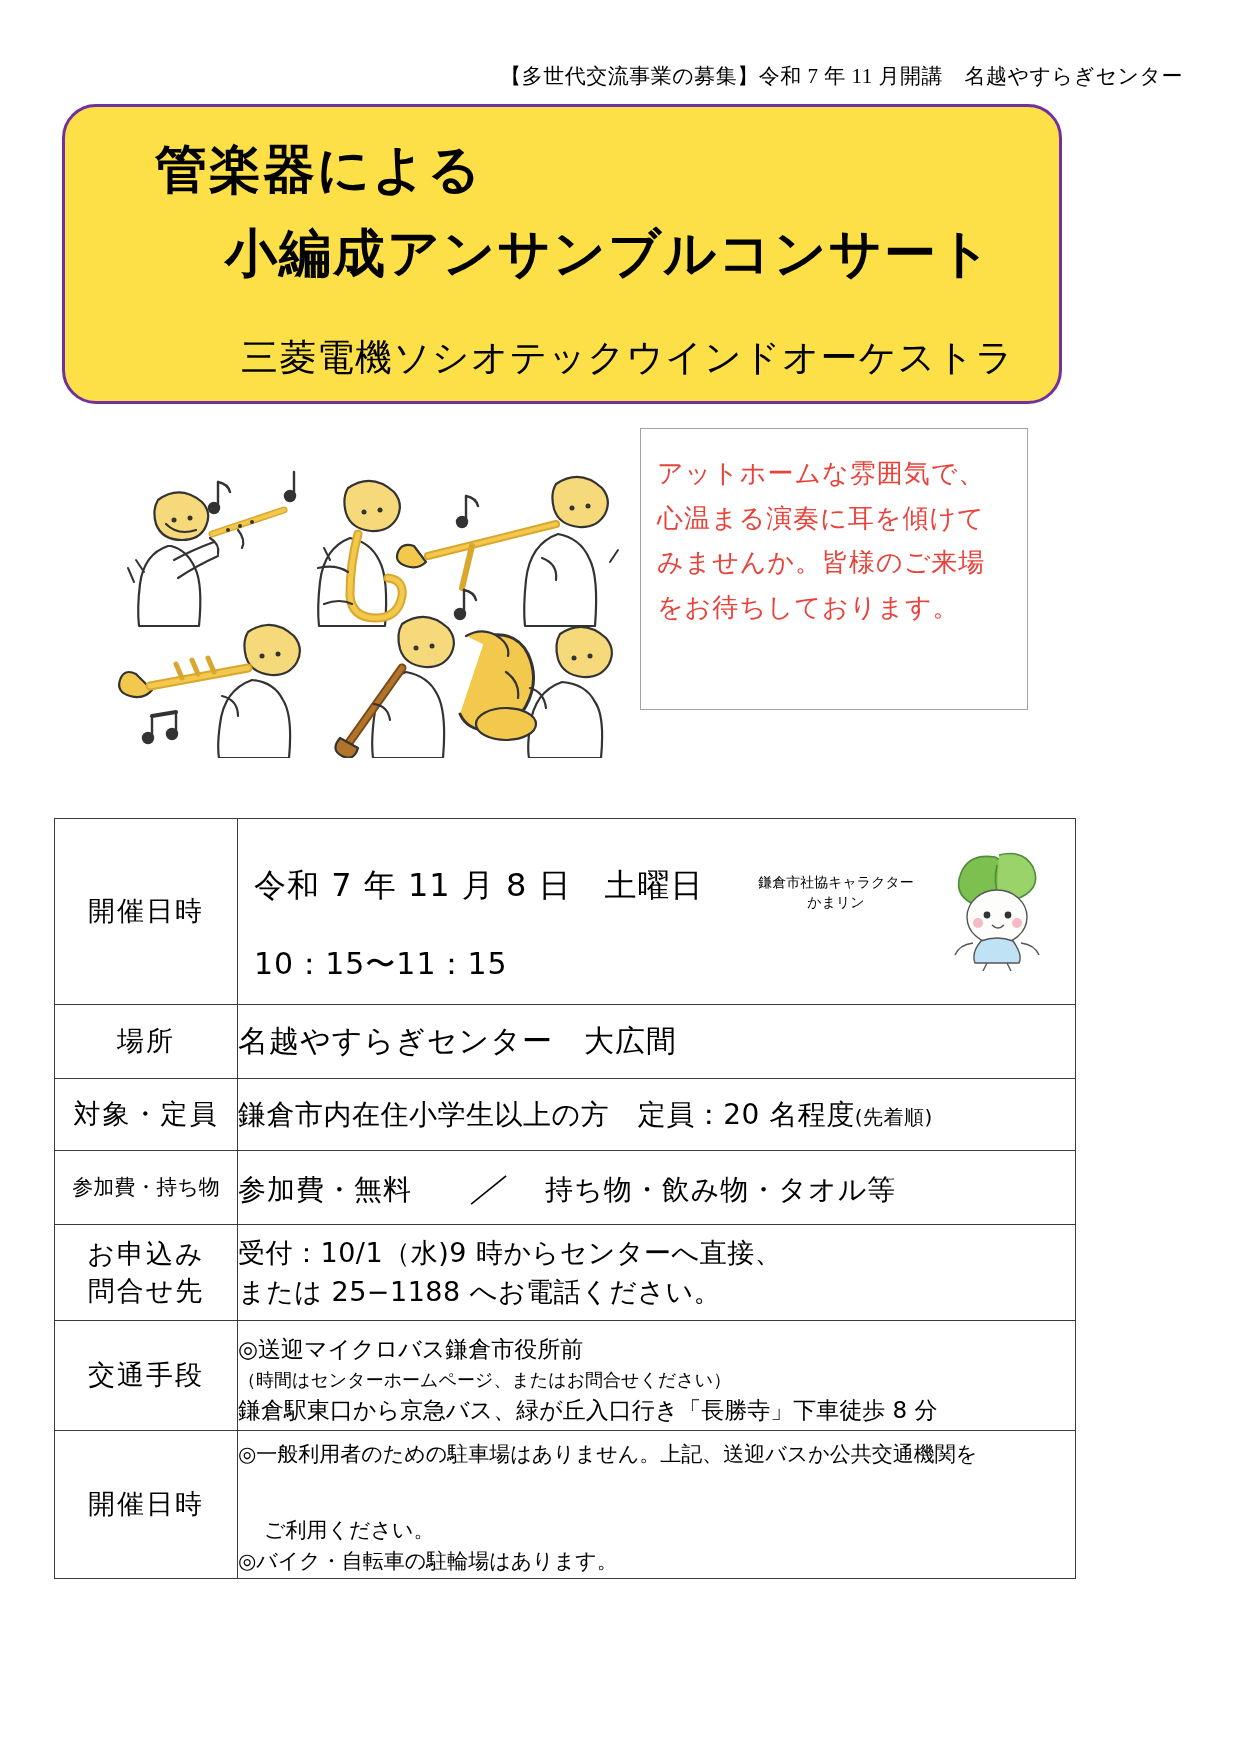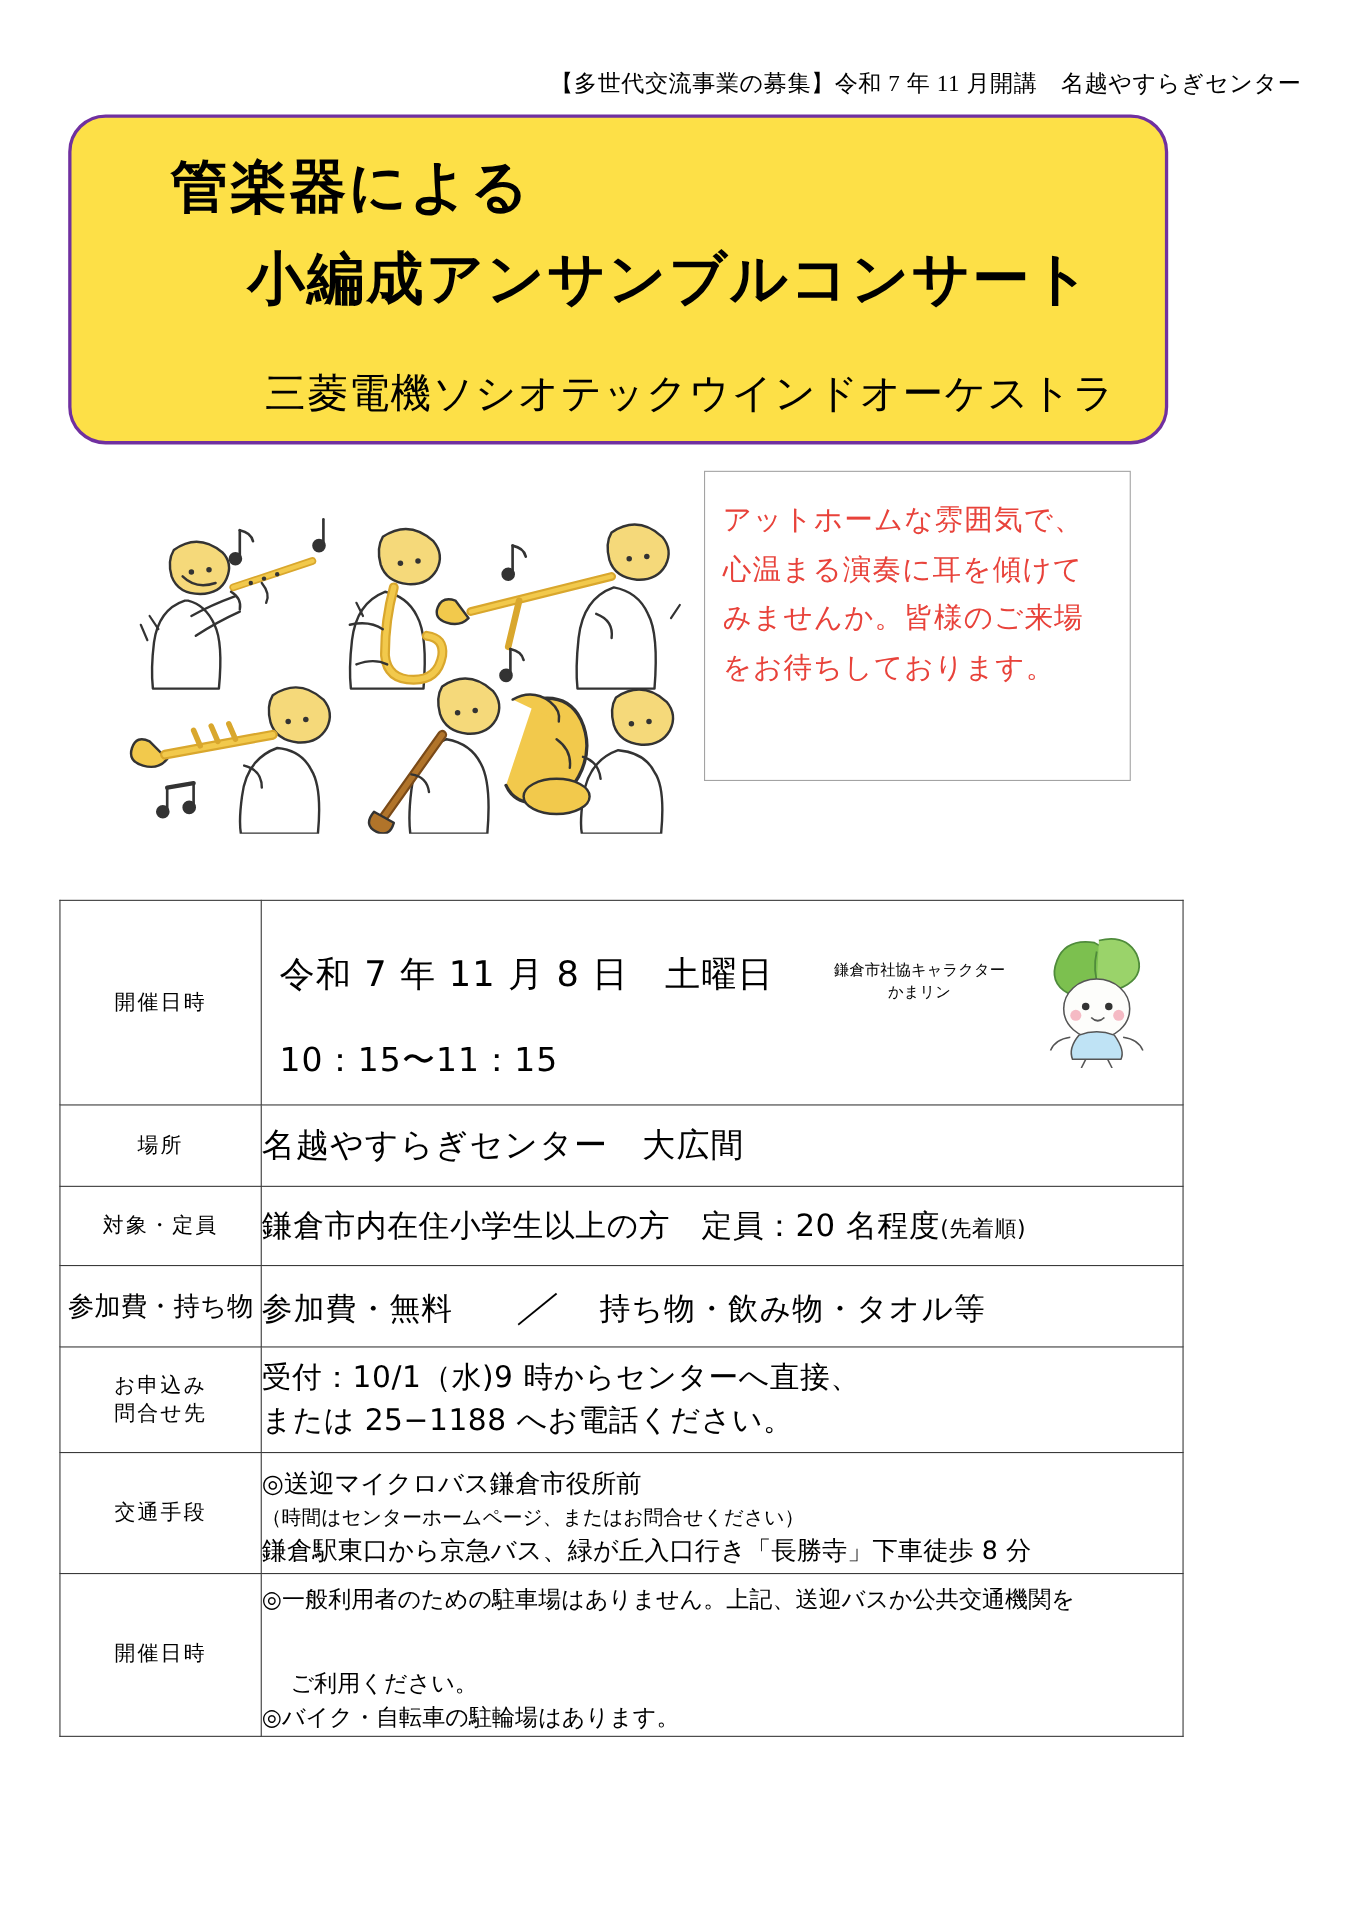--- a/index.html
+++ b/index.html
@@ -111,27 +111,27 @@
     table-layout: fixed;
   }
   .table td {
     border: 1px solid #3a3a3a;
     vertical-align: middle;
     padding: 0;
   }
   .lbl {
     width: 182px;
     text-align: center;
-    font-size: 19px;
+    font-size: 27px;
     letter-spacing: 2px;
     font-family: "DejaVu Sans", sans-serif;
     line-height: 1.35;
   }
   .lbl.small {
-    font-size: 24px;
+    font-size: 21px;
     letter-spacing: 0px;
   }
   .val {
     padding: 10px 0 10px 14px;
     font-size: 28px;
     font-family: "DejaVu Sans", sans-serif;
   }
 
   
   .r1 { height: 186px; position: relative; }

